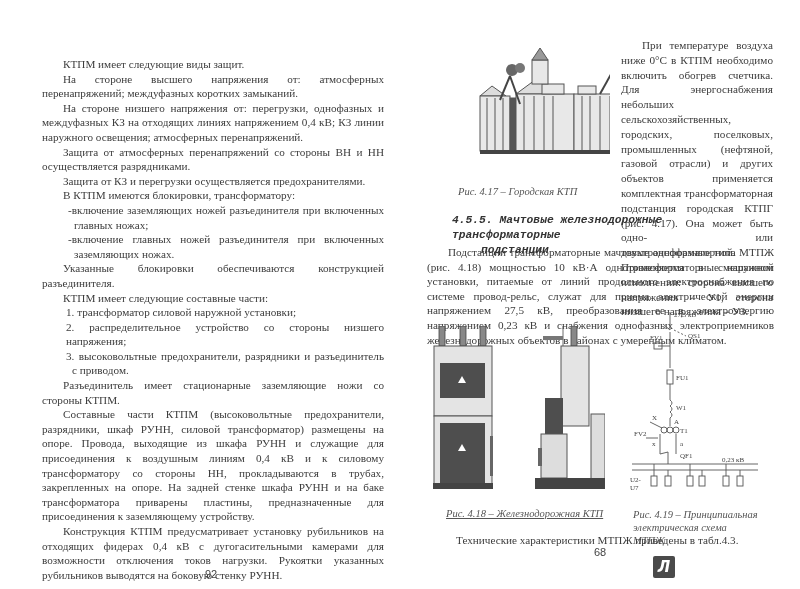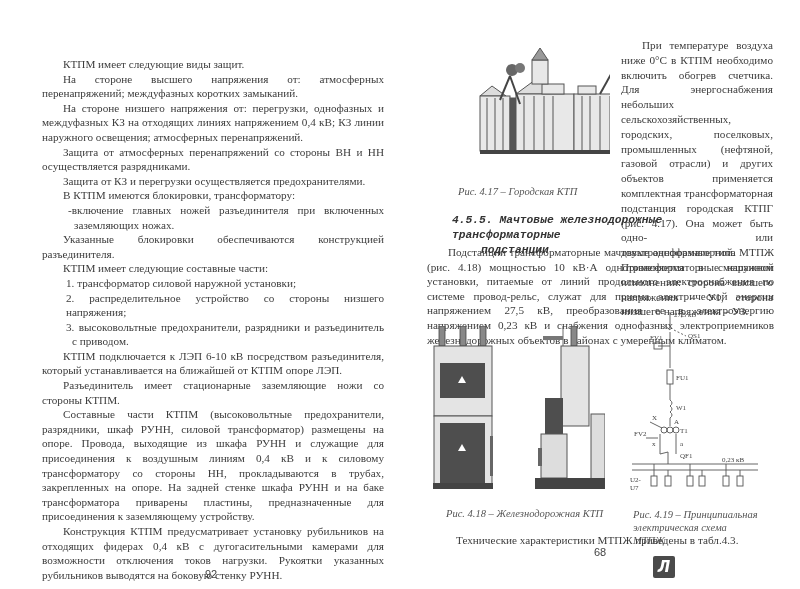--- a/index.html
+++ b/index.html
@@ -25,48 +25,48 @@
   #fig417-caption { position:absolute; left:58px; top:186px; font-style:italic; font-size:10.5px; color:#555; }
   #right-top-text { position:absolute; left:221px; top:38px; width:152px; font-size:11.2px; line-height:14.8px; color:#3c3c3c; }
   #section-heading { position:absolute; left:52px; top:213px; width:320px;
         font-family:Liberation Mono, monospace; font-weight:bold; font-style:italic;
         font-size:11.3px; line-height:15px; color:#333; }
   #section-heading .l2 { padding-left:29px; display:block; }
   #right-body { position:absolute; left:27px; top:245px; width:347px; }
 
   #fig418a { position:absolute; left:33px; top:326px; width:60px; height:163px; }
   #fig418b { position:absolute; left:135px; top:326px; width:70px; height:163px; }
-  #fig418-caption { position:absolute; left:46px; top:508px; font-style:italic; font-size:10.5px; color:#555; }
+  #fig418-caption { position:absolute; left:46px; top:508px; font-style:italic; font-size:10.5px; color:#555;text-decoration:underline; }
   #fig419 { position:absolute; left:230px; top:312px; width:130px; height:180px; }
   #fig419-caption { position:absolute; left:233px; top:508px; width:125px; text-align:left; font-style:italic; font-size:10.5px; line-height:13px; color:#555; }
   #tech-note { position:absolute; left:56px; top:534px; font-size:11.2px; color:#3c3c3c; }
 
   #publisher-logo { position:absolute; left:653px; top:556px; width:22px; height:22px; background:#4a4a4a; border-radius:2px;
         color:#fff; font-family:"DejaVu Sans",sans-serif; font-weight:bold; font-style:italic; font-size:15px;
         text-align:center; line-height:22px; }
   svg text { font-family:"Liberation Serif","DejaVu Serif",serif; }
 </style>
 </head>
 <body>
 
 <div class="page" id="left-page">
   <div class="txt" id="left-text">
       <p class="para ind">КТПМ имеет следующие виды защит.</p>
       <p class="para ind">На стороне высшего напряжения от: атмосферных перенапряжений; междуфазных коротких замыканий.</p>
       <p class="para ind">На стороне низшего напряжения от: перегрузки, однофазных и междуфазных КЗ на отходящих линиях напряжением 0,4 кВ; КЗ линии наружного освещения; атмосферных перенапряжений.</p>
       <p class="para ind">Защита от атмосферных перенапряжений со стороны ВН и НН осуществляется разрядниками.</p>
       <p class="para ind">Защита от КЗ и перегрузки осуществляется предохранителями.</p>
       <p class="para ind">В КТПМ имеются блокировки, трансформатору:</p>
+      <p class="para hang">-включение заземляющих ножей разъединителя при включенных главных ножах;</p>
       <p class="para hang">-включение главных ножей разъединителя при включенных заземляющих ножах.</p>
       <p class="para ind">Указанные блокировки обеспечиваются конструкцией разъединителя.</p>
       <p class="para ind">КТПМ имеет следующие составные части:</p>
       <p class="para num">1. трансформатор силовой наружной установки;</p>
       <p class="para num">2. распределительное устройство со стороны низшего напряжения;</p>
       <p class="para num" style="padding-left: 30px; text-indent: -6px;">3. высоковольтные предохранители, разрядники и разъединитель с приводом.</p>
-      <p class="para ind">КТПМ подключается к ЛЭП 6-10 кВ посредством разъединителя, который устанавливается на ближайшей от КТПМ опоре ЛЭП.</p>
       <p class="para ind">Разъединитель имеет стационарные заземляющие ножи со стороны КТПМ.</p>
       <p class="para ind">Составные части КТПМ (высоковольтные предохранители, разрядники, шкаф РУНН, силовой трансформатор) размещены на опоре. Провода, выходящие из шкафа РУНН и служащие для присоединения к воздушным линиям 0,4 кВ и к силовому трансформатору со стороны НН, прокладываются в трубах, закрепленных на опоре. На задней стенке шкафа РУНН и на баке трансформатора приварены пластины, предназначенные для присоединения к заземляющему устройству.</p>
       <p class="para ind">Конструкция КТПМ предусматривает установку рубильников на отходящих фидерах 0,4 кВ с дугогасительными камерами для возможности отключения токов нагрузки. Рукоятки указанных рубильников выводятся на боковую стенку РУНН.</p>
     </div>
   <div class="pagenum" id="left-pagenum">92</div>
 </div>
 
 <div class="page" id="right-page">
 
   <svg id="fig417" viewBox="0 0 170 120">

